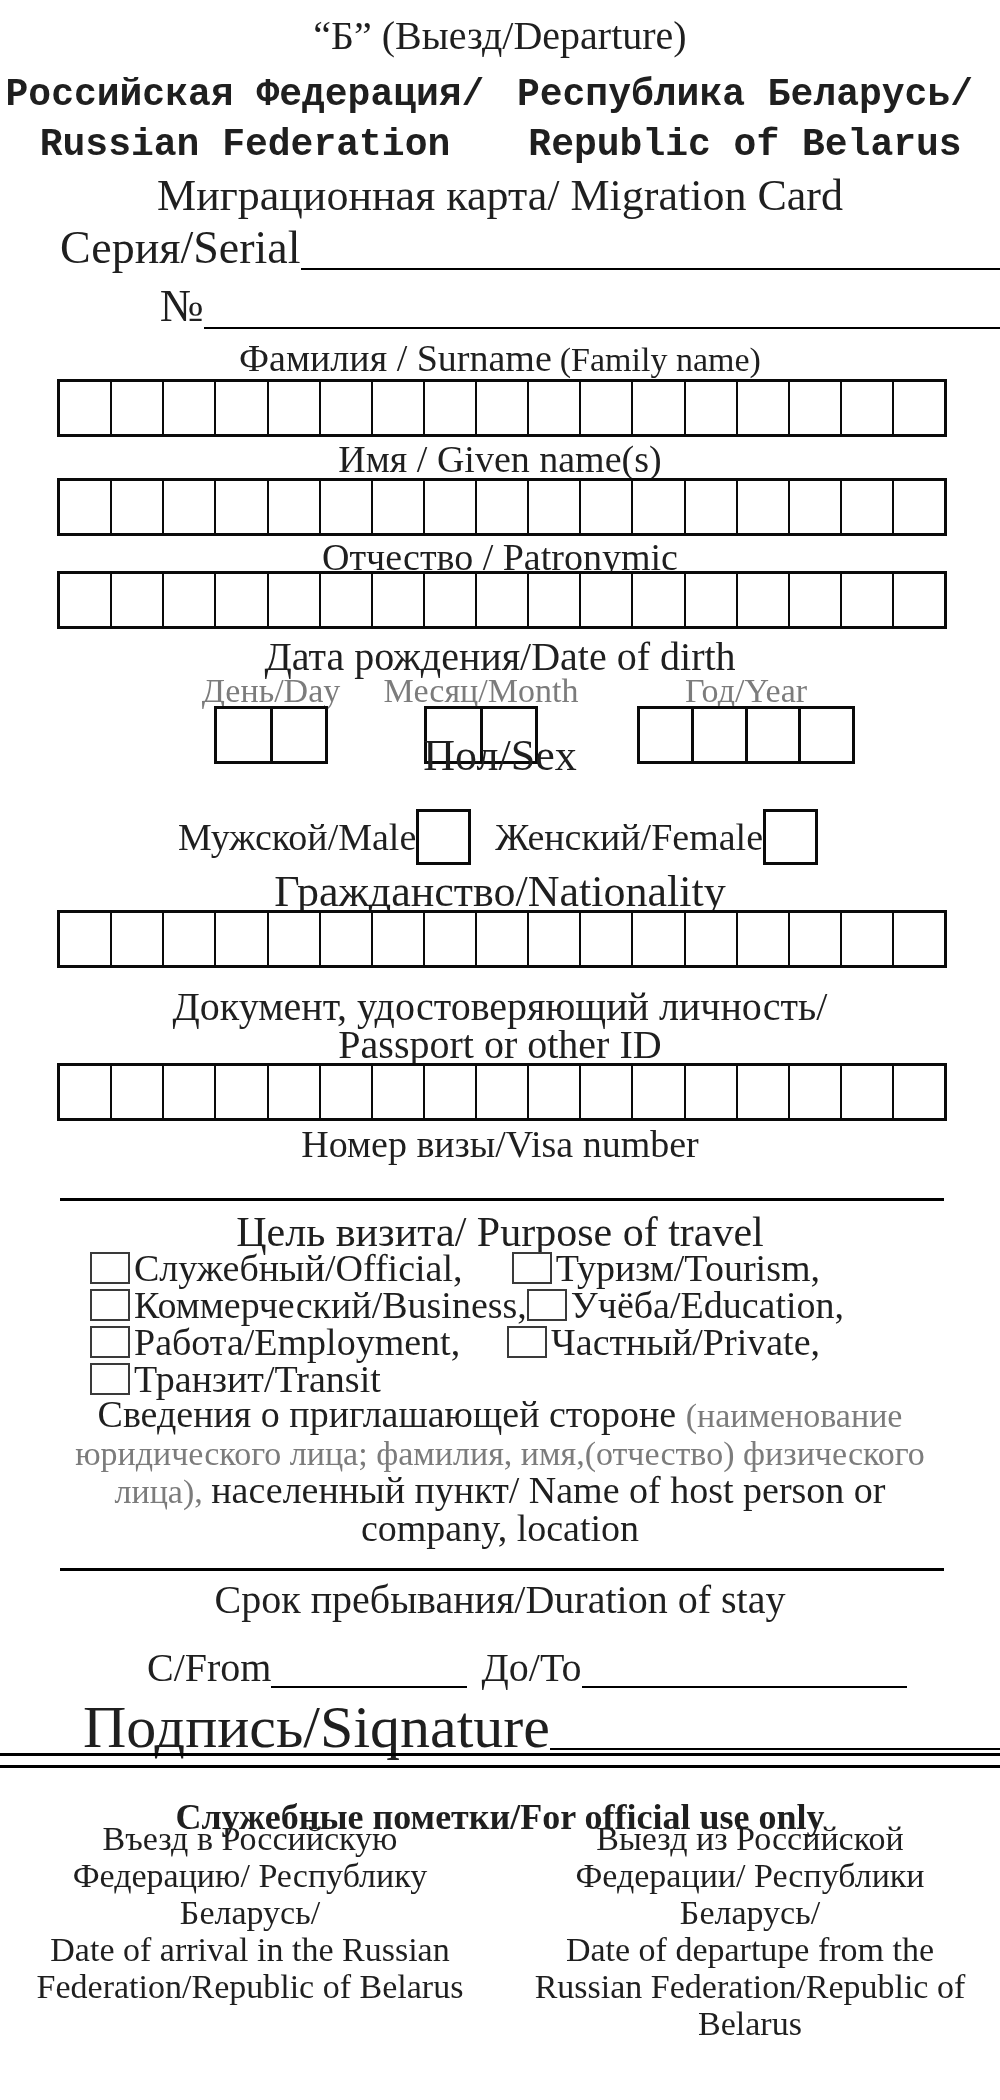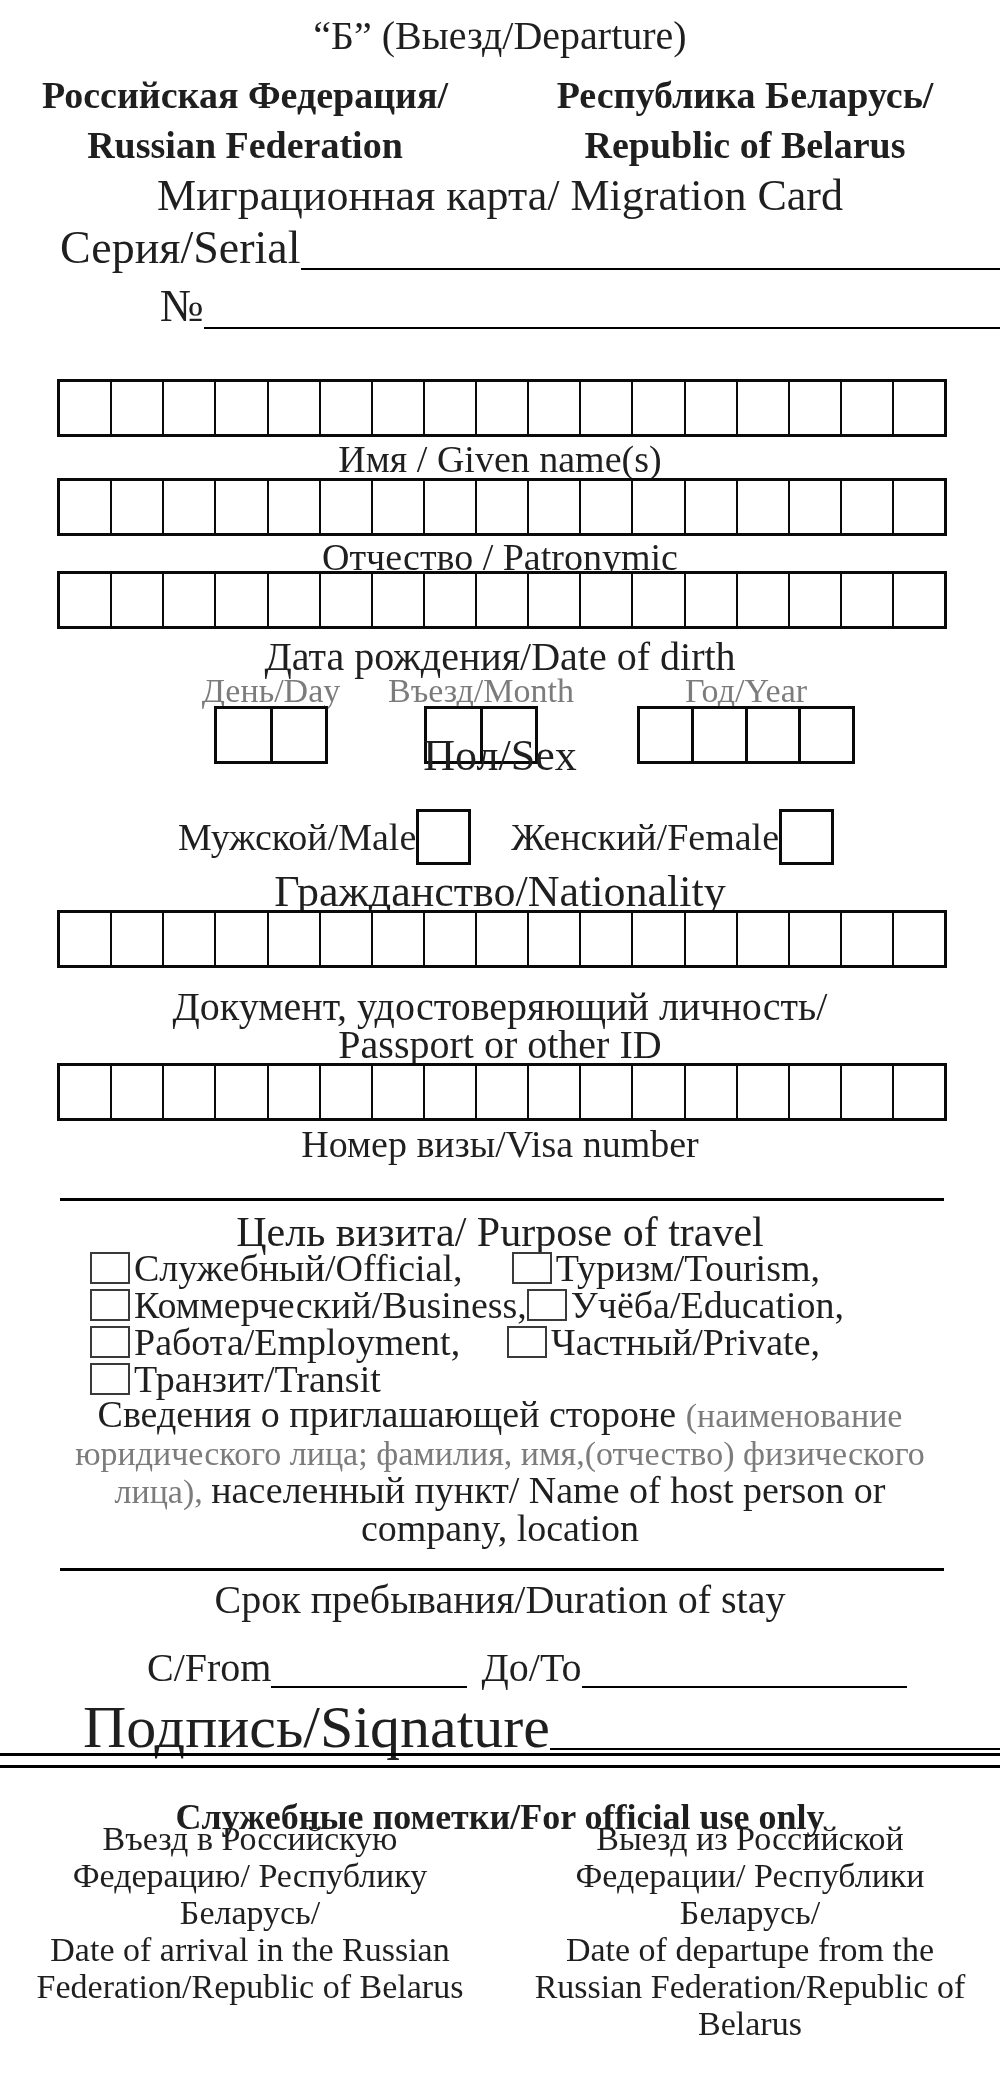--- a/index.html
+++ b/index.html
@@ -7,21 +7,21 @@
     position:relative; width:1000px; height:2100px;
     background:#ffffff; color:#1f1f1f;
     font-family:"Liberation Serif", serif;
     overflow:hidden;
     padding-left:40px;
   }
   .abs { position:absolute; }
   .center { left:0; width:1000px; text-align:center; }
 
   .t-card-type { top:12px; font-size:40px; }
-  .countries { top:70px; left:0; width:808px; display:grid; grid-template-columns:490px 510px; }
+  .countries { top:70px; left:0; width:808px; display:grid; grid-template-columns:490px 510px;font-family:Liberation Mono, monospace; }
   .c-col { text-align:center; font-weight:bold; font-size:38px; line-height:50px; }
 
   .t-main { top:170px; font-size:44px; }
 
   .row { display:flex; align-items:stretch; }
   .blank { flex:1; border-bottom:2px solid #000; }
   .serial-row { top:226px; left:60px; right:12px; height:44px; font-size:46px; line-height:44px; }
   .number-row { top:283px; left:160px; right:12px; height:46px; font-size:46px; line-height:46px; }
 
   .lbl-38 { font-size:38px; }
@@ -90,20 +90,23 @@
   <div class="abs row serial-row">
     <span>Серия/Serial</span>
     <span class="blank"></span>
   </div>
 
   <div class="abs row number-row">
     <span>№</span>
     <span class="blank"></span>
   </div>
 
+  <div class="abs center lbl-38" style="top:336px">
+    <span>Фамилия / Surname</span><span class="hint">(Family name)</span>
+  </div>
   <div class="abs cellrow" style="top:379px">
       <div class="cell"></div>
       <div class="cell"></div>
       <div class="cell"></div>
       <div class="cell"></div>
       <div class="cell"></div>
       <div class="cell"></div>
       <div class="cell"></div>
       <div class="cell"></div>
       <div class="cell"></div>
@@ -154,42 +157,42 @@
       <div class="cell"></div>
       <div class="cell"></div>
       <div class="cell"></div>
       <div class="cell"></div>
       <div class="cell"></div>
       <div class="cell"></div>
     </div>
 
   <div class="abs center lbl-40" style="top:633px">Дата рождения/Date of dirth</div>
   <div class="abs sub" style="top:672px; left:271px">День/Day</div>
-  <div class="abs sub" style="top:672px; left:481px">Въезд/Month</div>
+  <div class="abs sub" style="top:672px; left:481px">Месяц/Month</div>
   <div class="abs sub" style="top:672px; left:746px">Год/Year</div>
   <div class="abs dgroup" style="left:214px; width:108px">
       <div class="cell"></div>
       <div class="cell"></div>
     </div>
   <div class="abs dgroup" style="left:424px; width:108px">
       <div class="cell"></div>
       <div class="cell"></div>
     </div>
   <div class="abs dgroup" style="left:637px; width:212px">
       <div class="cell"></div>
       <div class="cell"></div>
       <div class="cell"></div>
       <div class="cell"></div>
     </div>
 
   <div class="abs center lbl-44" style="top:730px">Пол/Sex</div>
   <div class="abs sexrow" style="top:808px; left:178px">
     <span>Мужской/Male</span>
     <span class="sexbox"></span>
-    <span style="margin-left:40px">Женский/Female</span>
+    <span style="margin-left:24px">Женский/Female</span>
     <span class="sexbox"></span>
   </div>
 
   <div class="abs center lbl-44" style="top:866px">Гражданство/Nationality</div>
   <div class="abs cellrow" style="top:910px">
       <div class="cell"></div>
       <div class="cell"></div>
       <div class="cell"></div>
       <div class="cell"></div>
       <div class="cell"></div>

